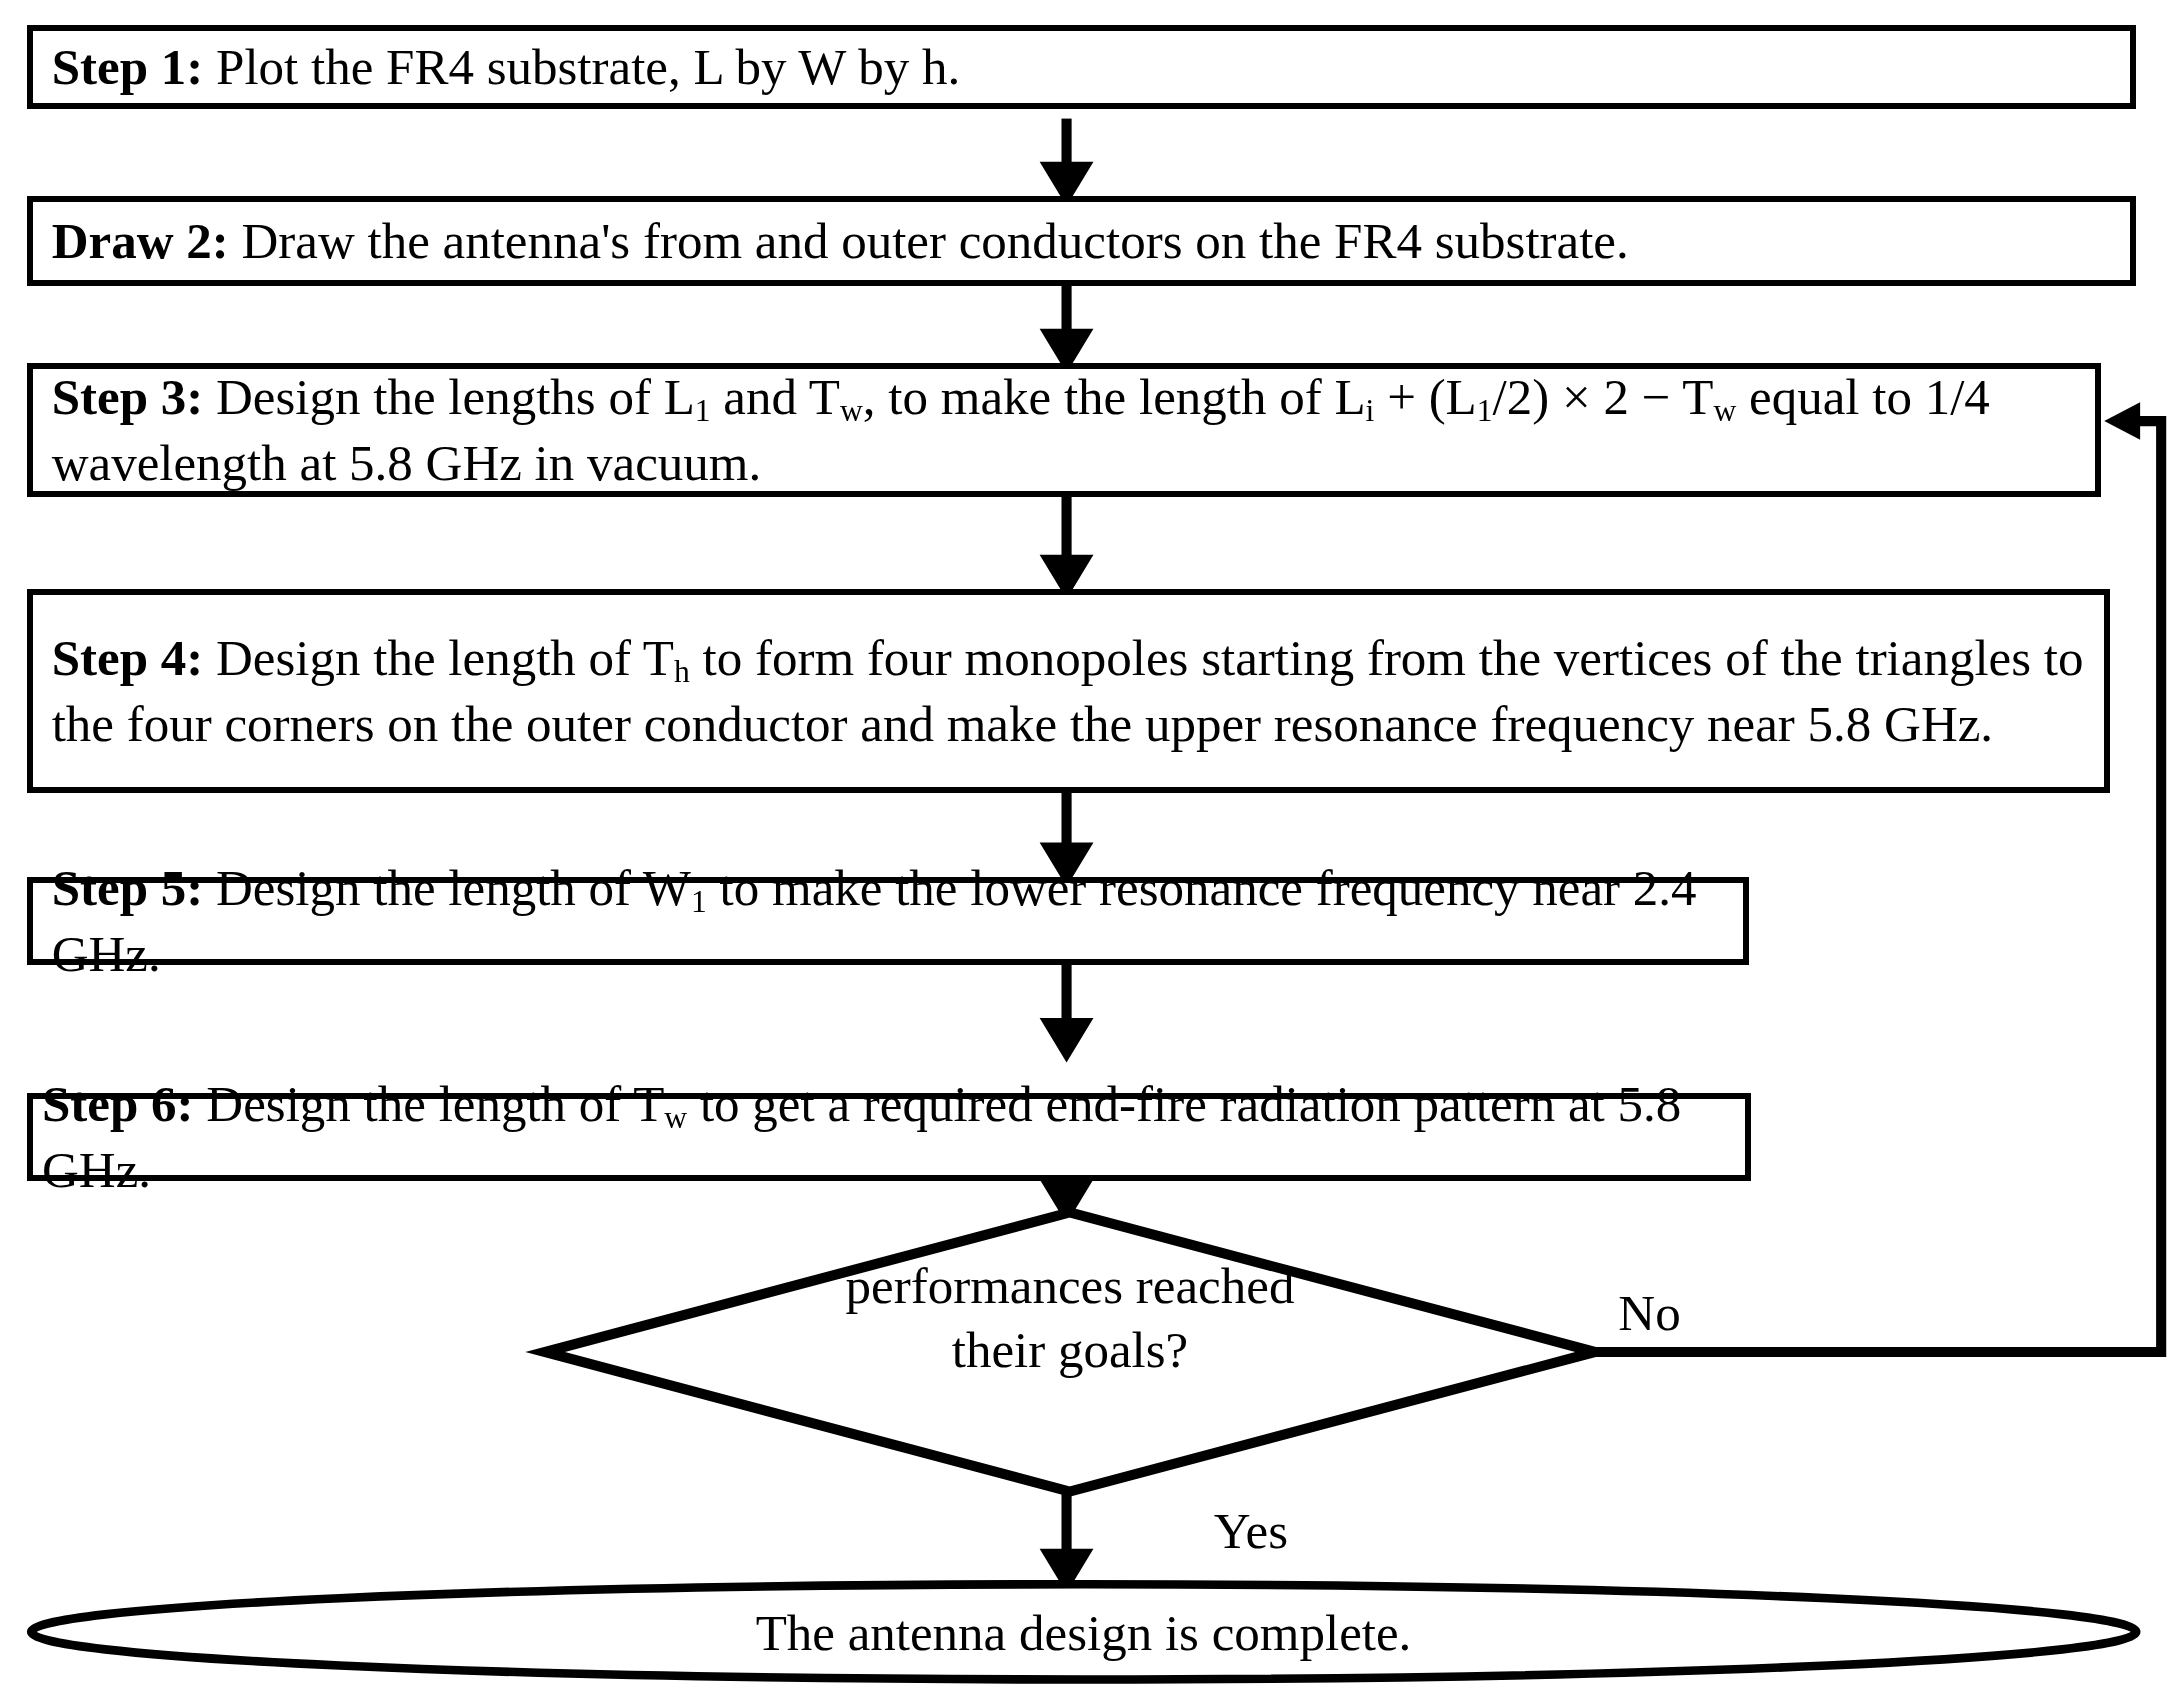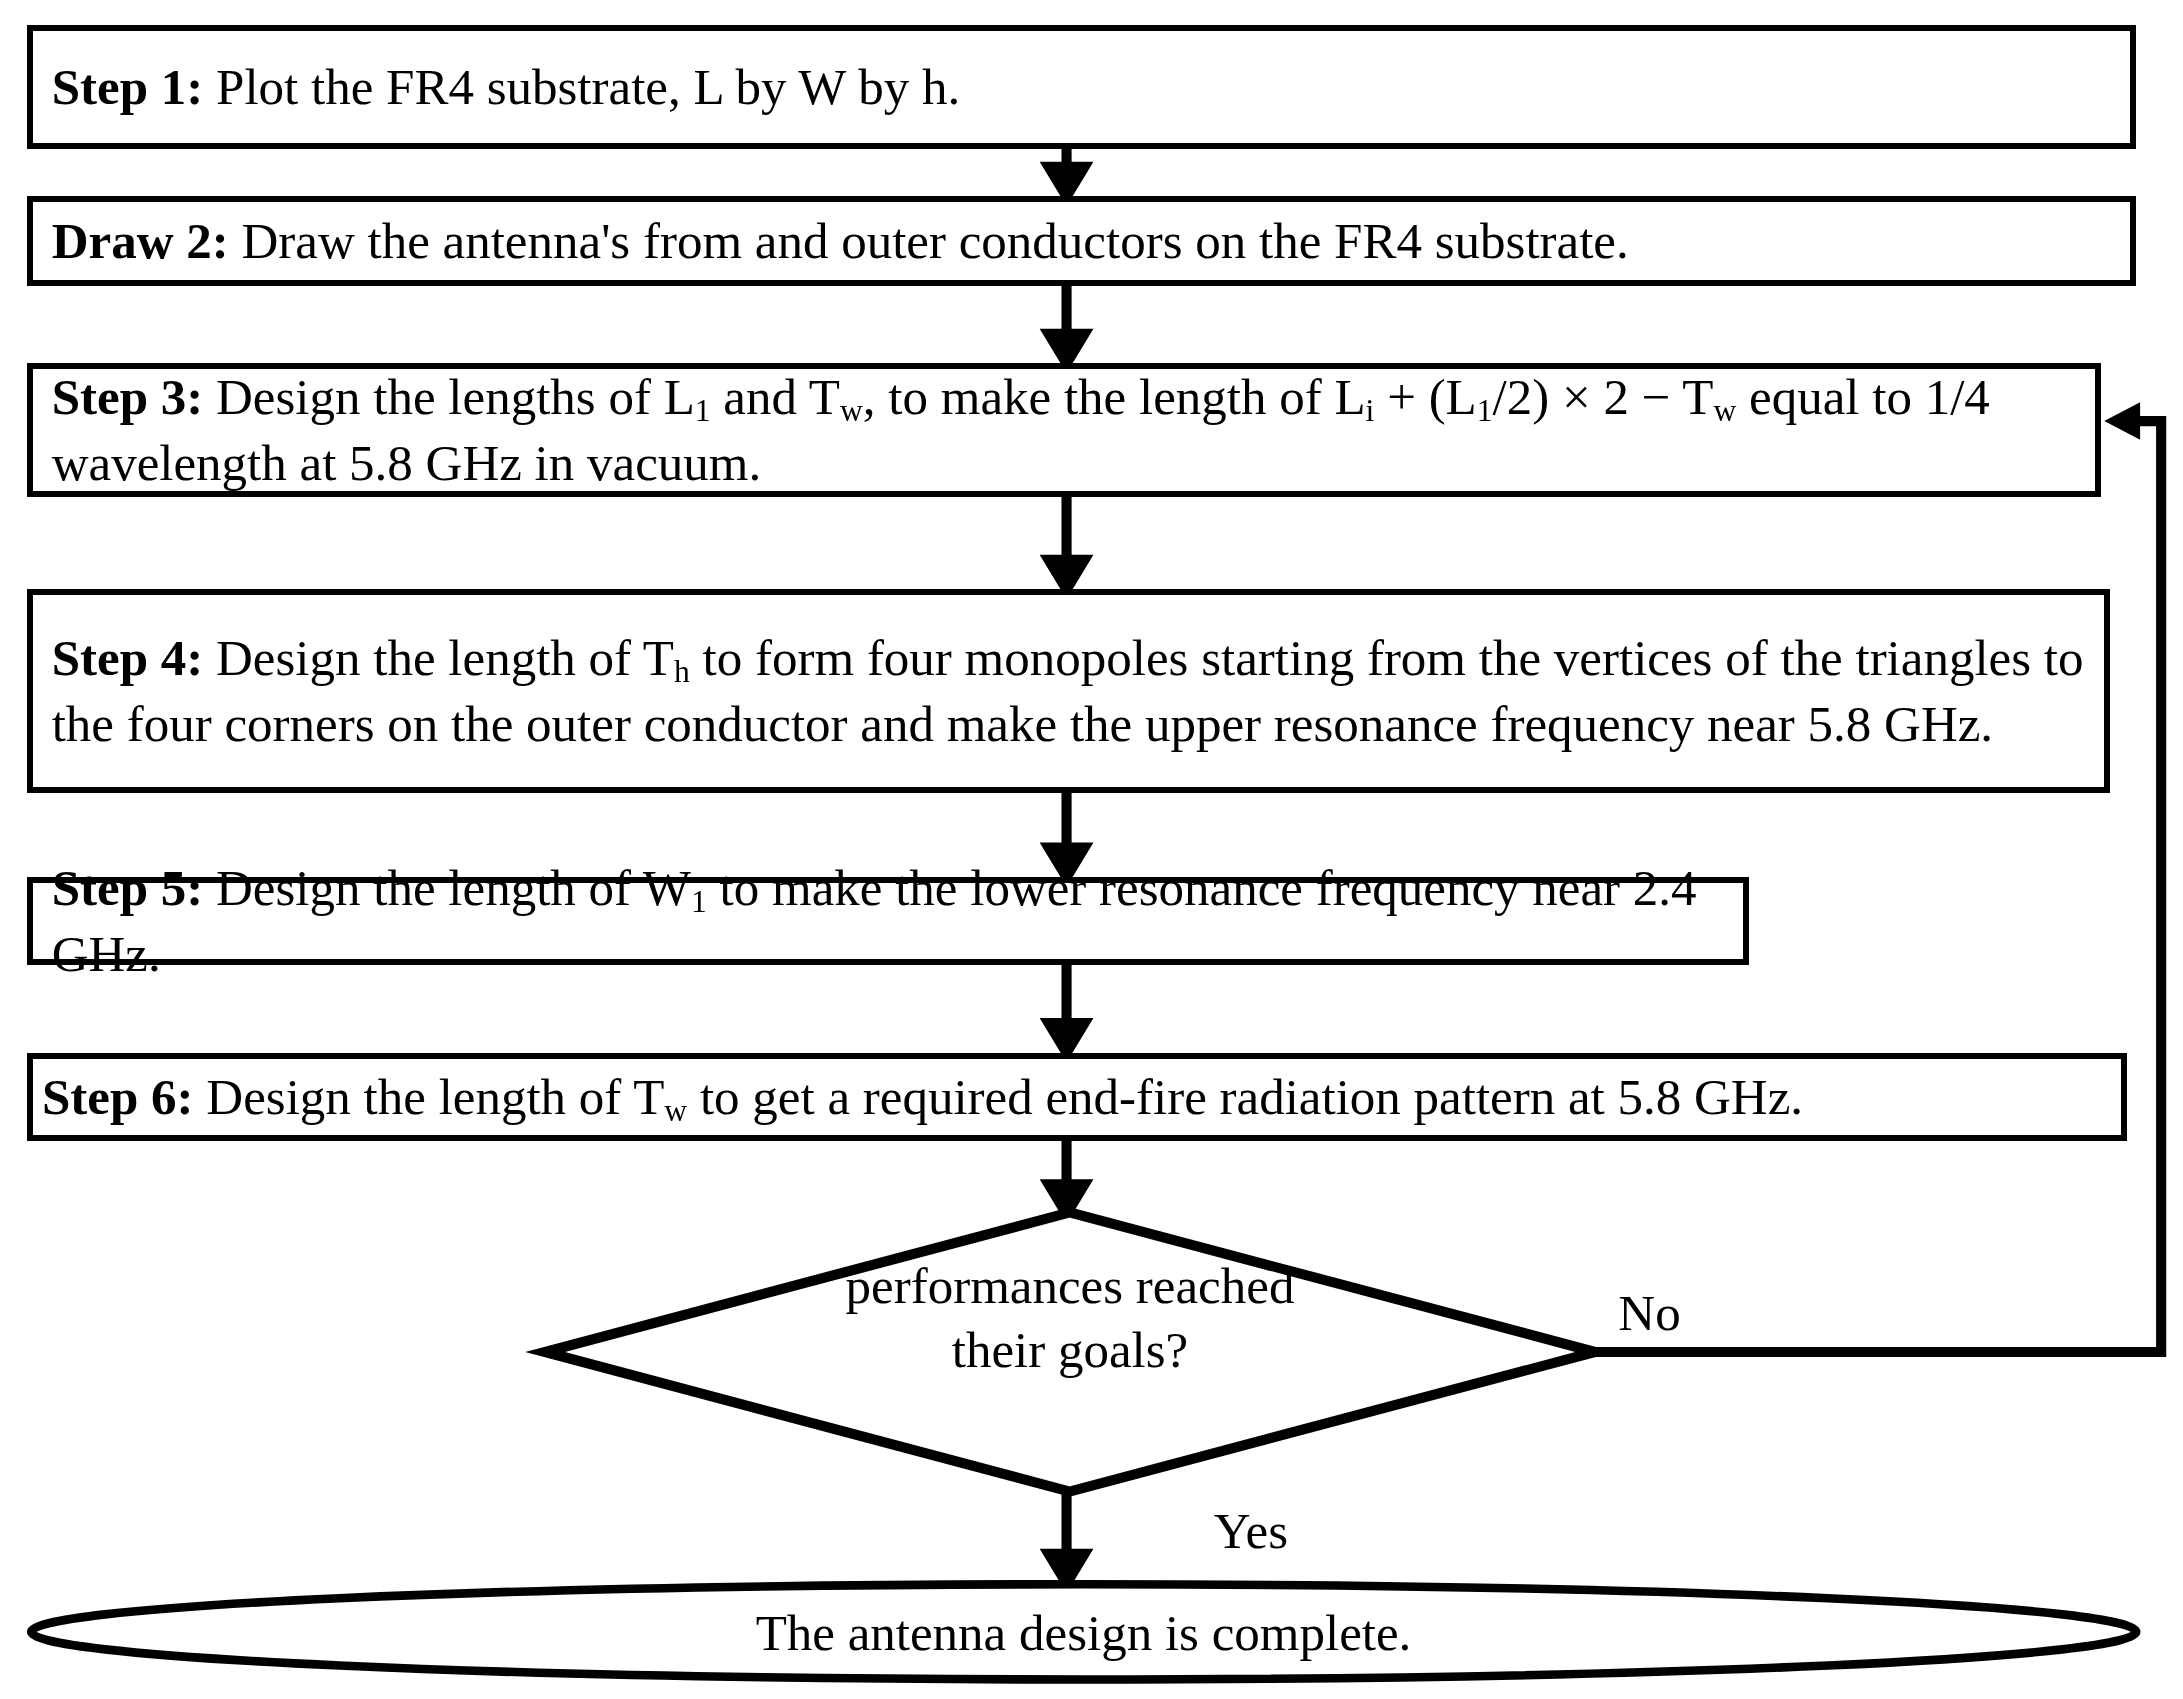--- a/index.html
+++ b/index.html
@@ -49,41 +49,41 @@
     </g>
 
     <polyline points="2046,1734 2772,1734 2772,540 2742,540" fill="none" stroke="#000" stroke-width="13" stroke-linejoin="miter"></polyline>
     <polygon points="2699,540 2745,516 2745,564" fill="#000"></polygon>
 
     <polygon points="1372,1555 2046,1734 1372,1913 699,1734" fill="#ffffff" stroke="#000" stroke-width="13" stroke-linejoin="miter"></polygon>
 
     <ellipse cx="1390" cy="2093" rx="1350" ry="61" fill="#ffffff" stroke="#000" stroke-width="11"></ellipse>
   </svg>
 
-  <div class="box" style="left:27px;top:25px;width:2109px;height:124px;">
+  <div class="box" style="left:27px;top:25px;width:2109px;height:84px;">
     <div class="txt"><span class="lbl">Step 1:</span><span> Plot the FR4 substrate, L by W by h.</span></div>
   </div>
 
   <div class="box" style="left:27px;top:196px;width:2109px;height:90px;">
     <div class="txt"><span class="lbl">Draw 2:</span><span> Draw the antenna's from and outer conductors on the FR4 substrate.</span></div>
   </div>
 
   <div class="box" style="left:27px;top:363px;width:2074px;height:134px;">
     <div class="txt"><span class="lbl">Step 3:</span><span> Design the lengths of L<sub>1</sub> and T<sub>w</sub>, to make the length of L<sub>i</sub> + (L<sub>1</sub>/2) × 2 − T<sub>w</sub> equal to 1/4 wavelength at 5.8 GHz in vacuum.</span></div>
   </div>
 
   <div class="box" style="left:27px;top:589px;width:2083px;height:204px;">
     <div class="txt"><span class="lbl">Step 4:</span><span> Design the length of T<sub>h</sub> to form four monopoles starting from the vertices of the triangles to the four corners on the outer conductor and make the upper resonance frequency near 5.8 GHz.</span></div>
   </div>
 
   <div class="box" style="left:27px;top:877px;width:1722px;height:88px;">
     <div class="txt"><span class="lbl">Step 5:</span><span> Design the length of W<sub>1</sub> to make the lower resonance frequency near 2.4 GHz.</span></div>
   </div>
 
-  <div class="box" style="left:27px;top:1053px;width:2100px;height:88px;padding-left:9px;">
+  <div class="box" style="left:27px;top:1093px;width:1724px;height:88px;padding-left:9px;">
     <div class="txt"><span class="lbl">Step 6:</span><span> Design the length of T<sub>w</sub> to get a required end-fire radiation pattern at 5.8 GHz.</span></div>
   </div>
 
   <div class="overlay center dtext">
     <div>performances reached</div>
     <div>their goals?</div>
   </div>
 
   <div class="overlay no-label">No</div>
   <div class="overlay yes-label">Yes</div>

